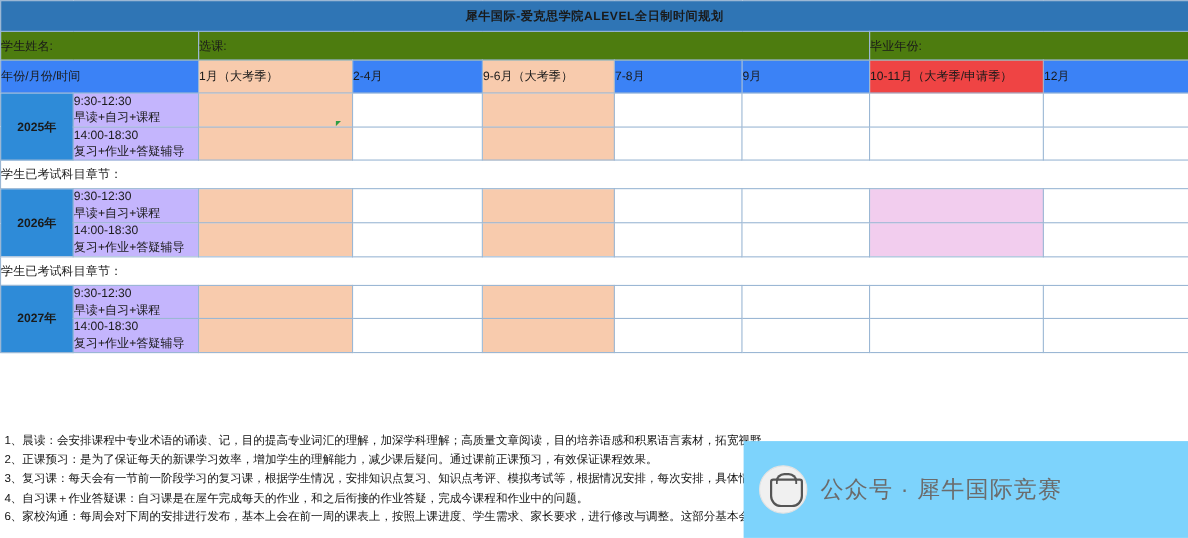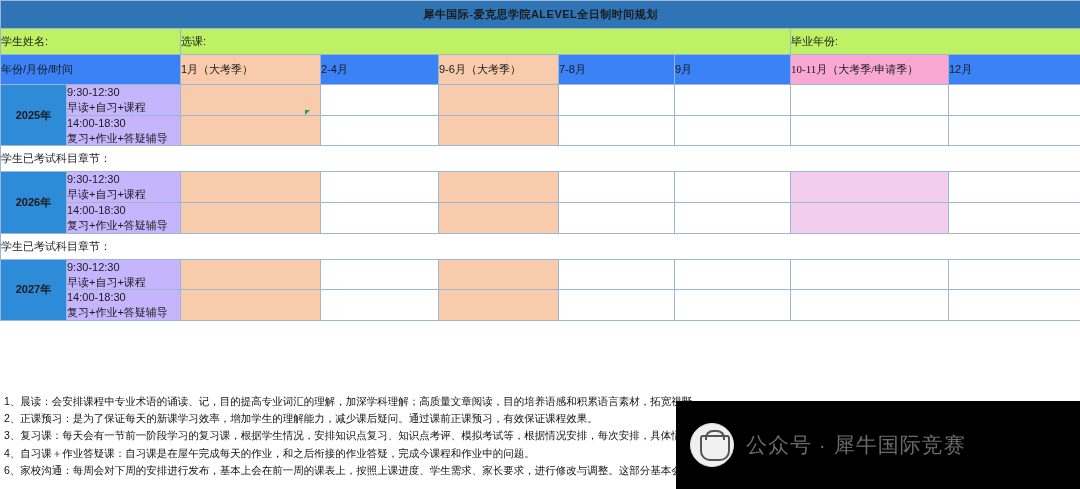--- a/index.html
+++ b/index.html
@@ -42,33 +42,33 @@
     background: #2f75b5;
     color: #ffffff;
     text-align: center;
     font-size: 14px;
     font-weight: bold;
     height: 28px;
     border: 1px solid #2f75b5;
     letter-spacing: 0.5px;
   }
   .info-row td {
-    background: #bef264;
+    background: #4d7c0f;
     height: 26px;
     padding-left: 5px;
     font-size: 11.5px;
   }
   .hdr-row td {
     background: #3b82f6;
     height: 30px;
     padding-left: 6px;
     font-size: 11.5px;
   }
   .hdr-row td.peak { background: #f8cbad; }
-  .hdr-row td.apply { background: #f9a8d4; font-family: Liberation Serif, serif; }
+  .hdr-row td.apply { background: #ef4444; }
 
   .yearcell {
     background: #2e8bd8;
     color: #ffffff;
     text-align: center;
     font-size: 13px;
     font-weight: bold;
   }
   .timecell {
     background: #c4b5fd;
@@ -105,21 +105,21 @@
     white-space: nowrap;
   }
 
   
   .watermark {
     position: absolute;
     right: 0;
     bottom: 0;
     width: 404px;
     height: 88px;
-    background: #000000;
+    background: #7dd3fc;
     display: flex;
     align-items: center;
     gap: 12px;
     padding-left: 14px;
     text-align: right;
   }
   .wm-logo {
     width: 44px; height: 44px;
     border-radius: 50%;
     background: #f0f0f0;

